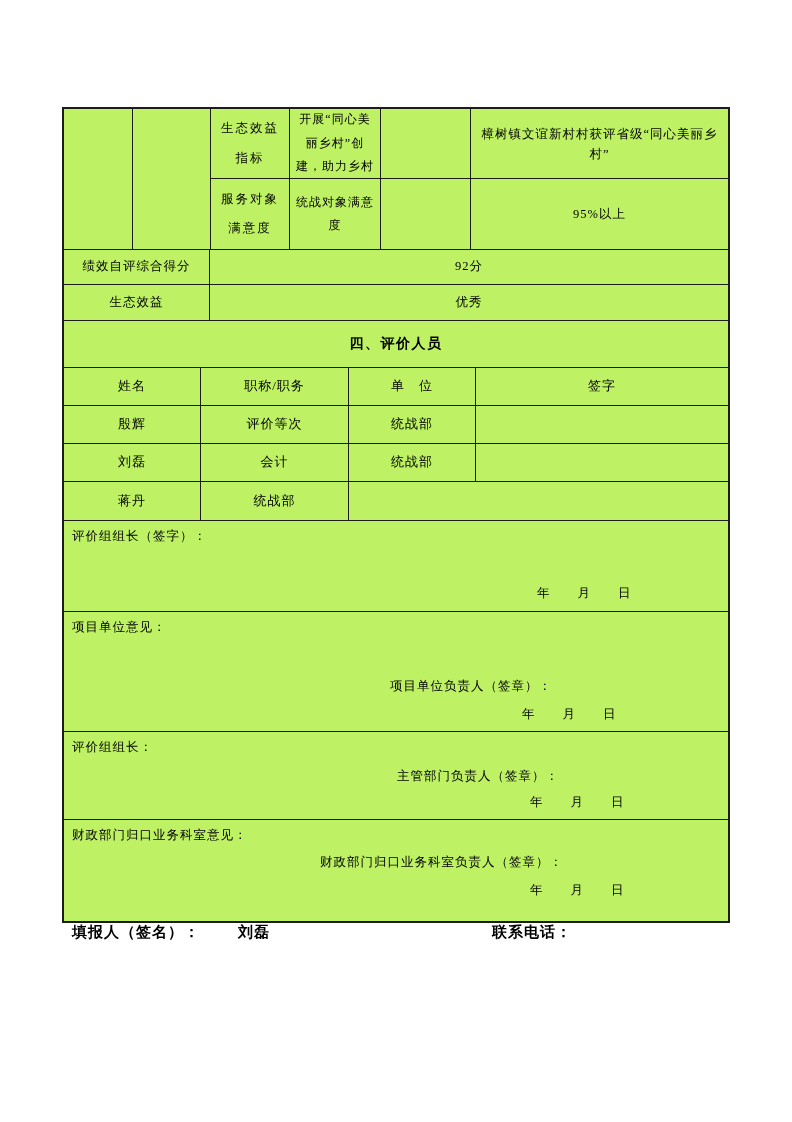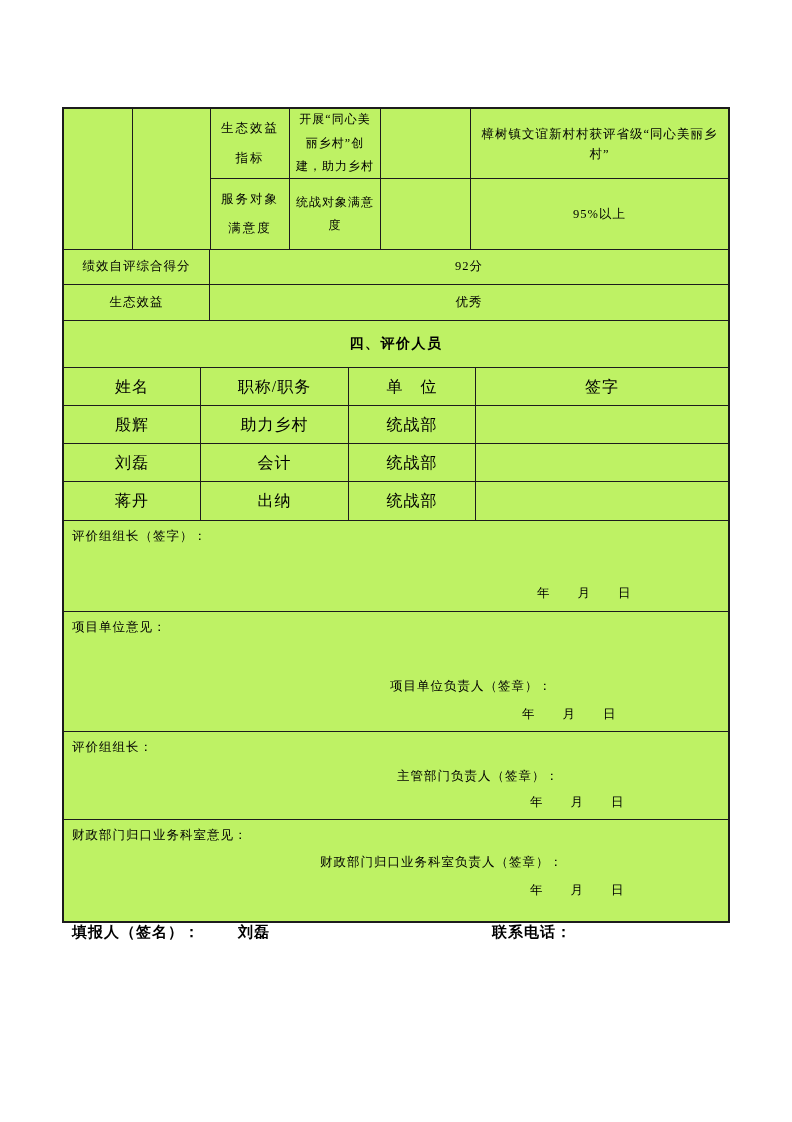--- a/index.html
+++ b/index.html
@@ -51,21 +51,21 @@
   .cat{line-height:2.35;letter-spacing:2px;}
   .ind-desc{line-height:1.95;letter-spacing:1px;font-size:12px;padding:7px 5px;}
   .res{line-height:1.6;}
   
   .sec-score{grid-template-columns:146px 1fr;grid-auto-rows:35px;}
   
   .sec-title{grid-template-columns:1fr;grid-auto-rows:46px;}
   .sec-title .cell{font-weight:bold;font-size:14px;letter-spacing:1.5px;text-align:right;}
   
   .sec-people{grid-template-columns:137px 148px 127px 1fr;grid-auto-rows:38px;}
-  .sec-people .cell{font-size:16px;}
+  .sec-people .cell{font-size:13px;}
   
   .op{position:relative;box-sizing:border-box;padding-left:40px;}
   .op .label{
     position:absolute;left:8px;top:7px;
     font-size:12.5px;letter-spacing:1px;
   }
   .op .signer{position:absolute;font-size:12.5px;letter-spacing:1px;}
   .op .date{position:absolute;font-size:12.5px;letter-spacing:1px;}
   .op0{height:91px;}
   .op0 .date{left:473px;top:64px;}
@@ -123,31 +123,30 @@
       <div class="cell last">四、评价人员</div>
     </div>
 
     <div class="sec sec-people">
       <div class="cell rb">姓名</div>
       <div class="cell rb">职称/职务</div>
       <div class="cell rb">单　位</div>
       <div class="cell rb last">签字</div>
 
       <div class="cell rb">殷辉</div>
-      <div class="cell rb">助力乡村</div>
+      <div class="cell rb">评价等次</div>
       <div class="cell rb">统战部</div>
       <div class="cell rb last"></div>
 
       <div class="cell rb">刘磊</div>
       <div class="cell rb">会计</div>
       <div class="cell rb">统战部</div>
       <div class="cell rb last"></div>
 
       <div class="cell">蒋丹</div>
-      <div class="cell">出纳</div>
       <div class="cell">统战部</div>
       <div class="cell last"></div>
     </div>
 
     <div class="sec op op0">
       <span class="label">评价组组长（签字）：</span>
       <span class="date">年　　月　　日</span>
     </div>
 
     <div class="sec op op1">

